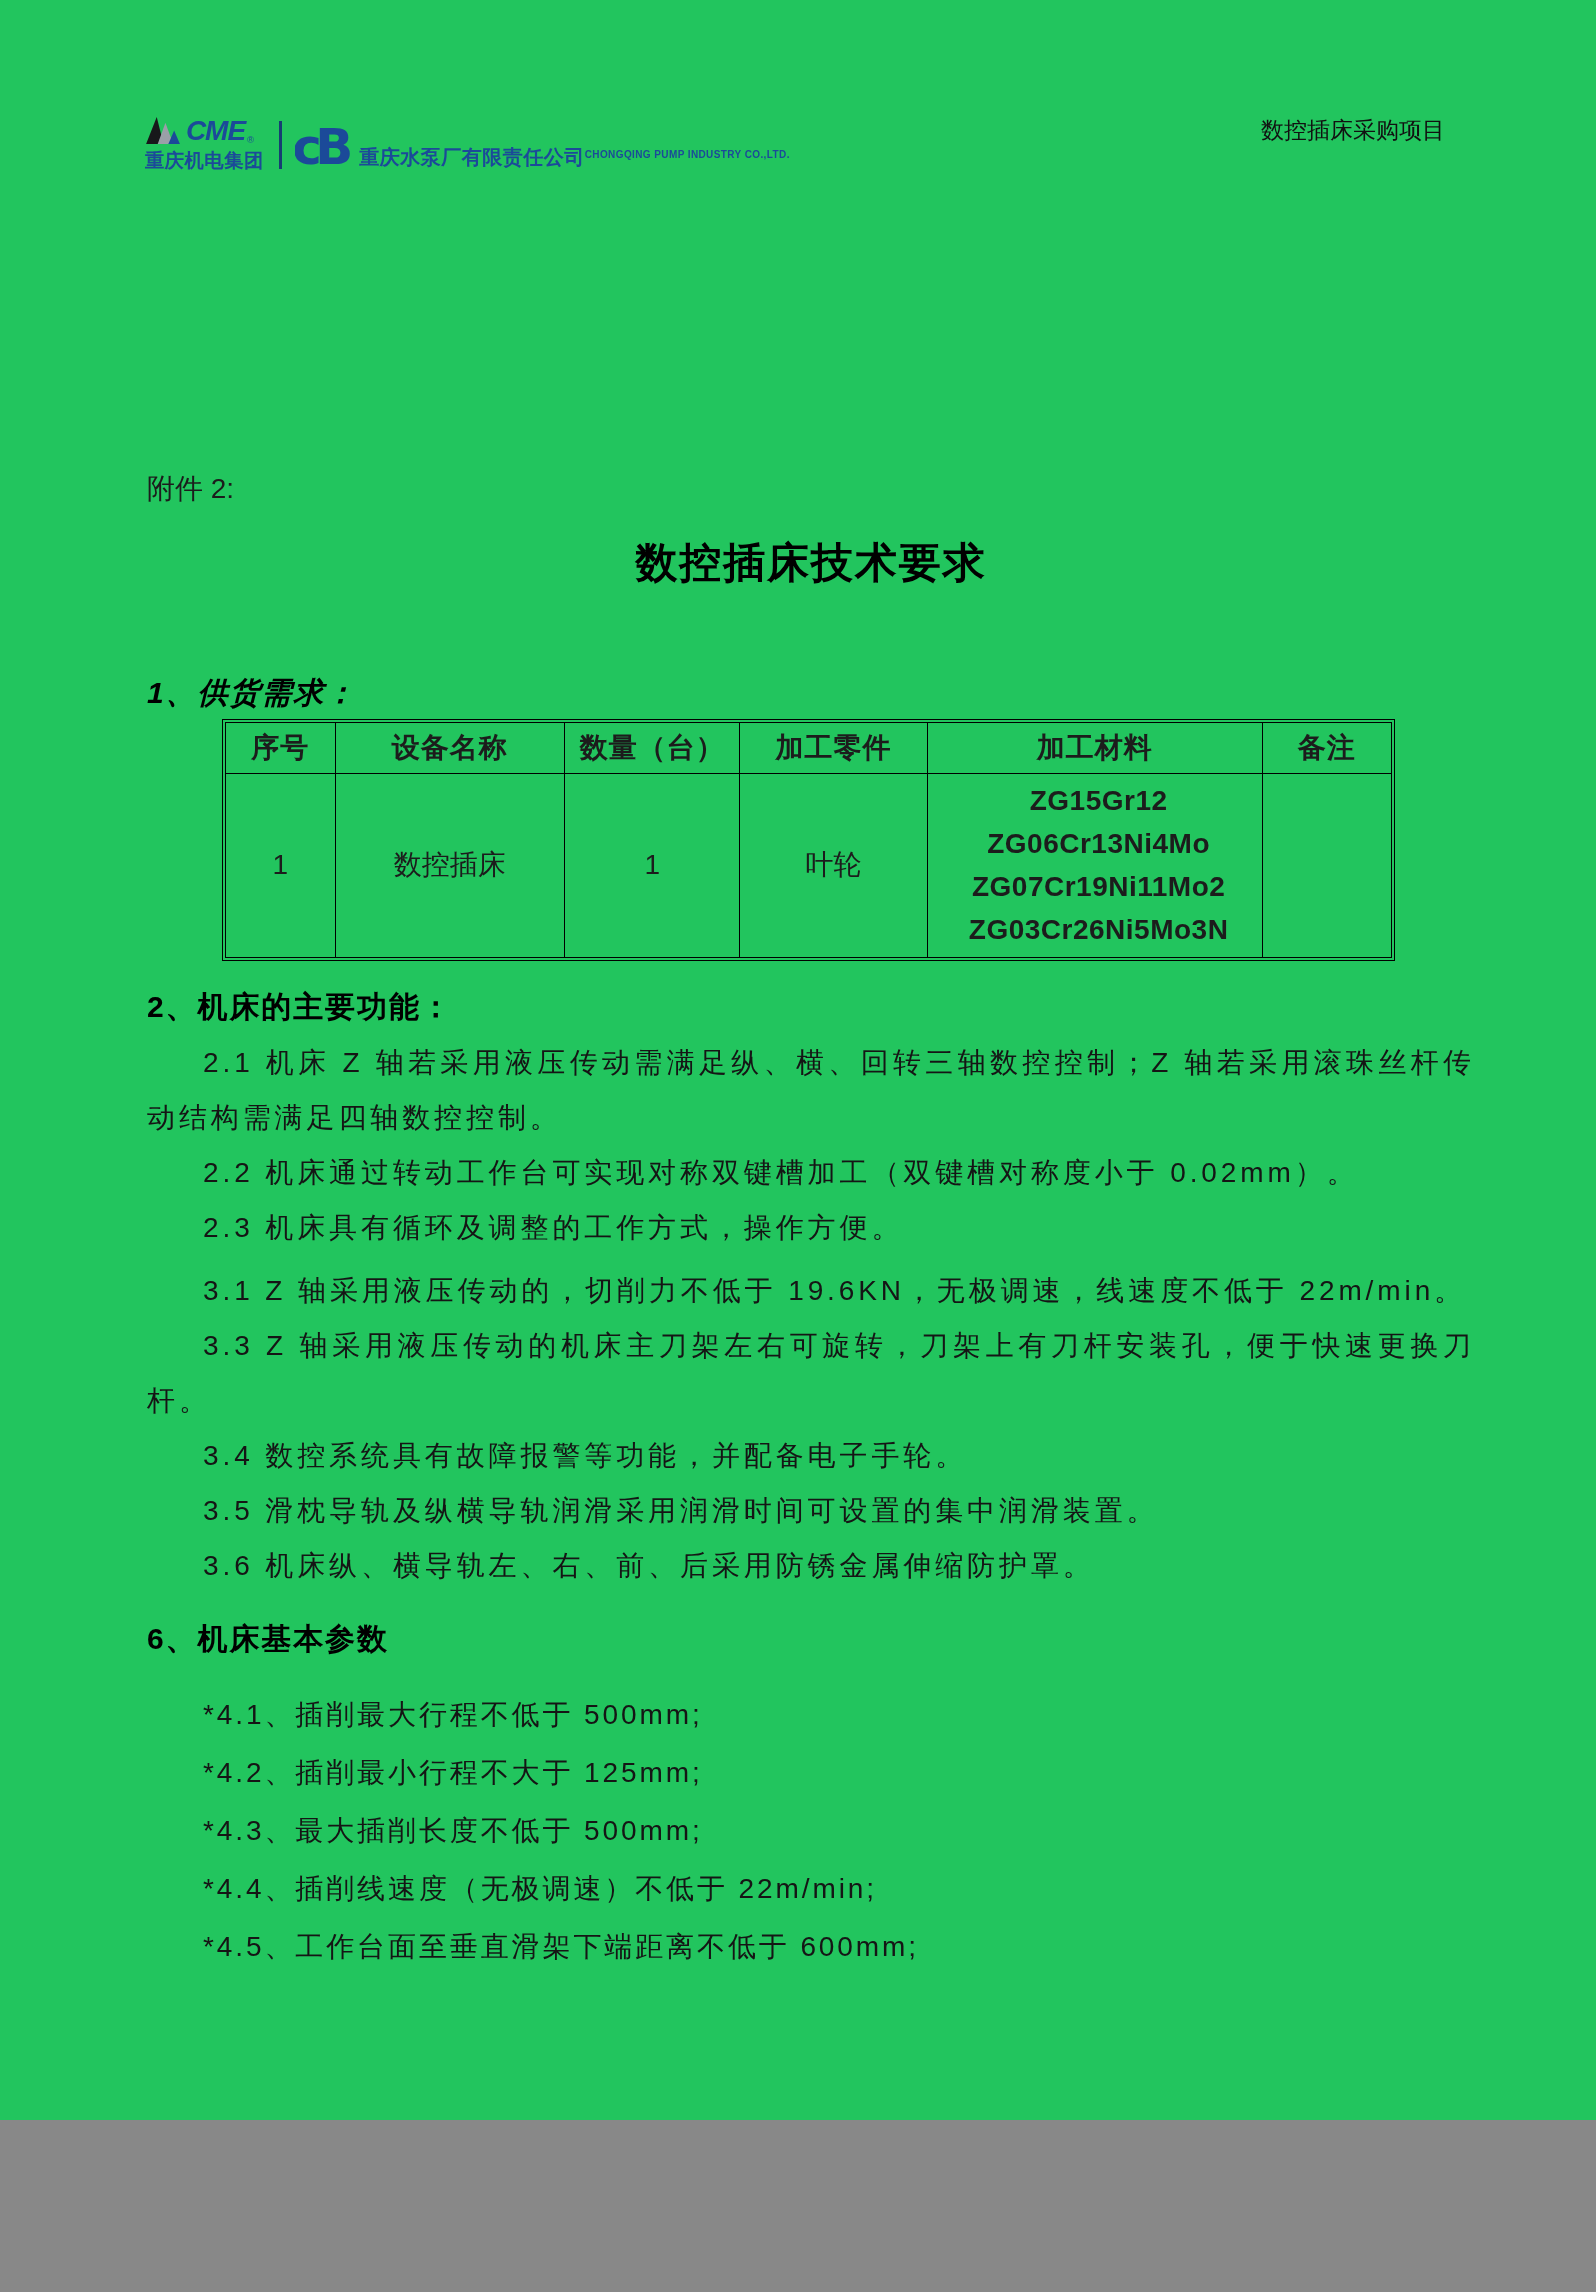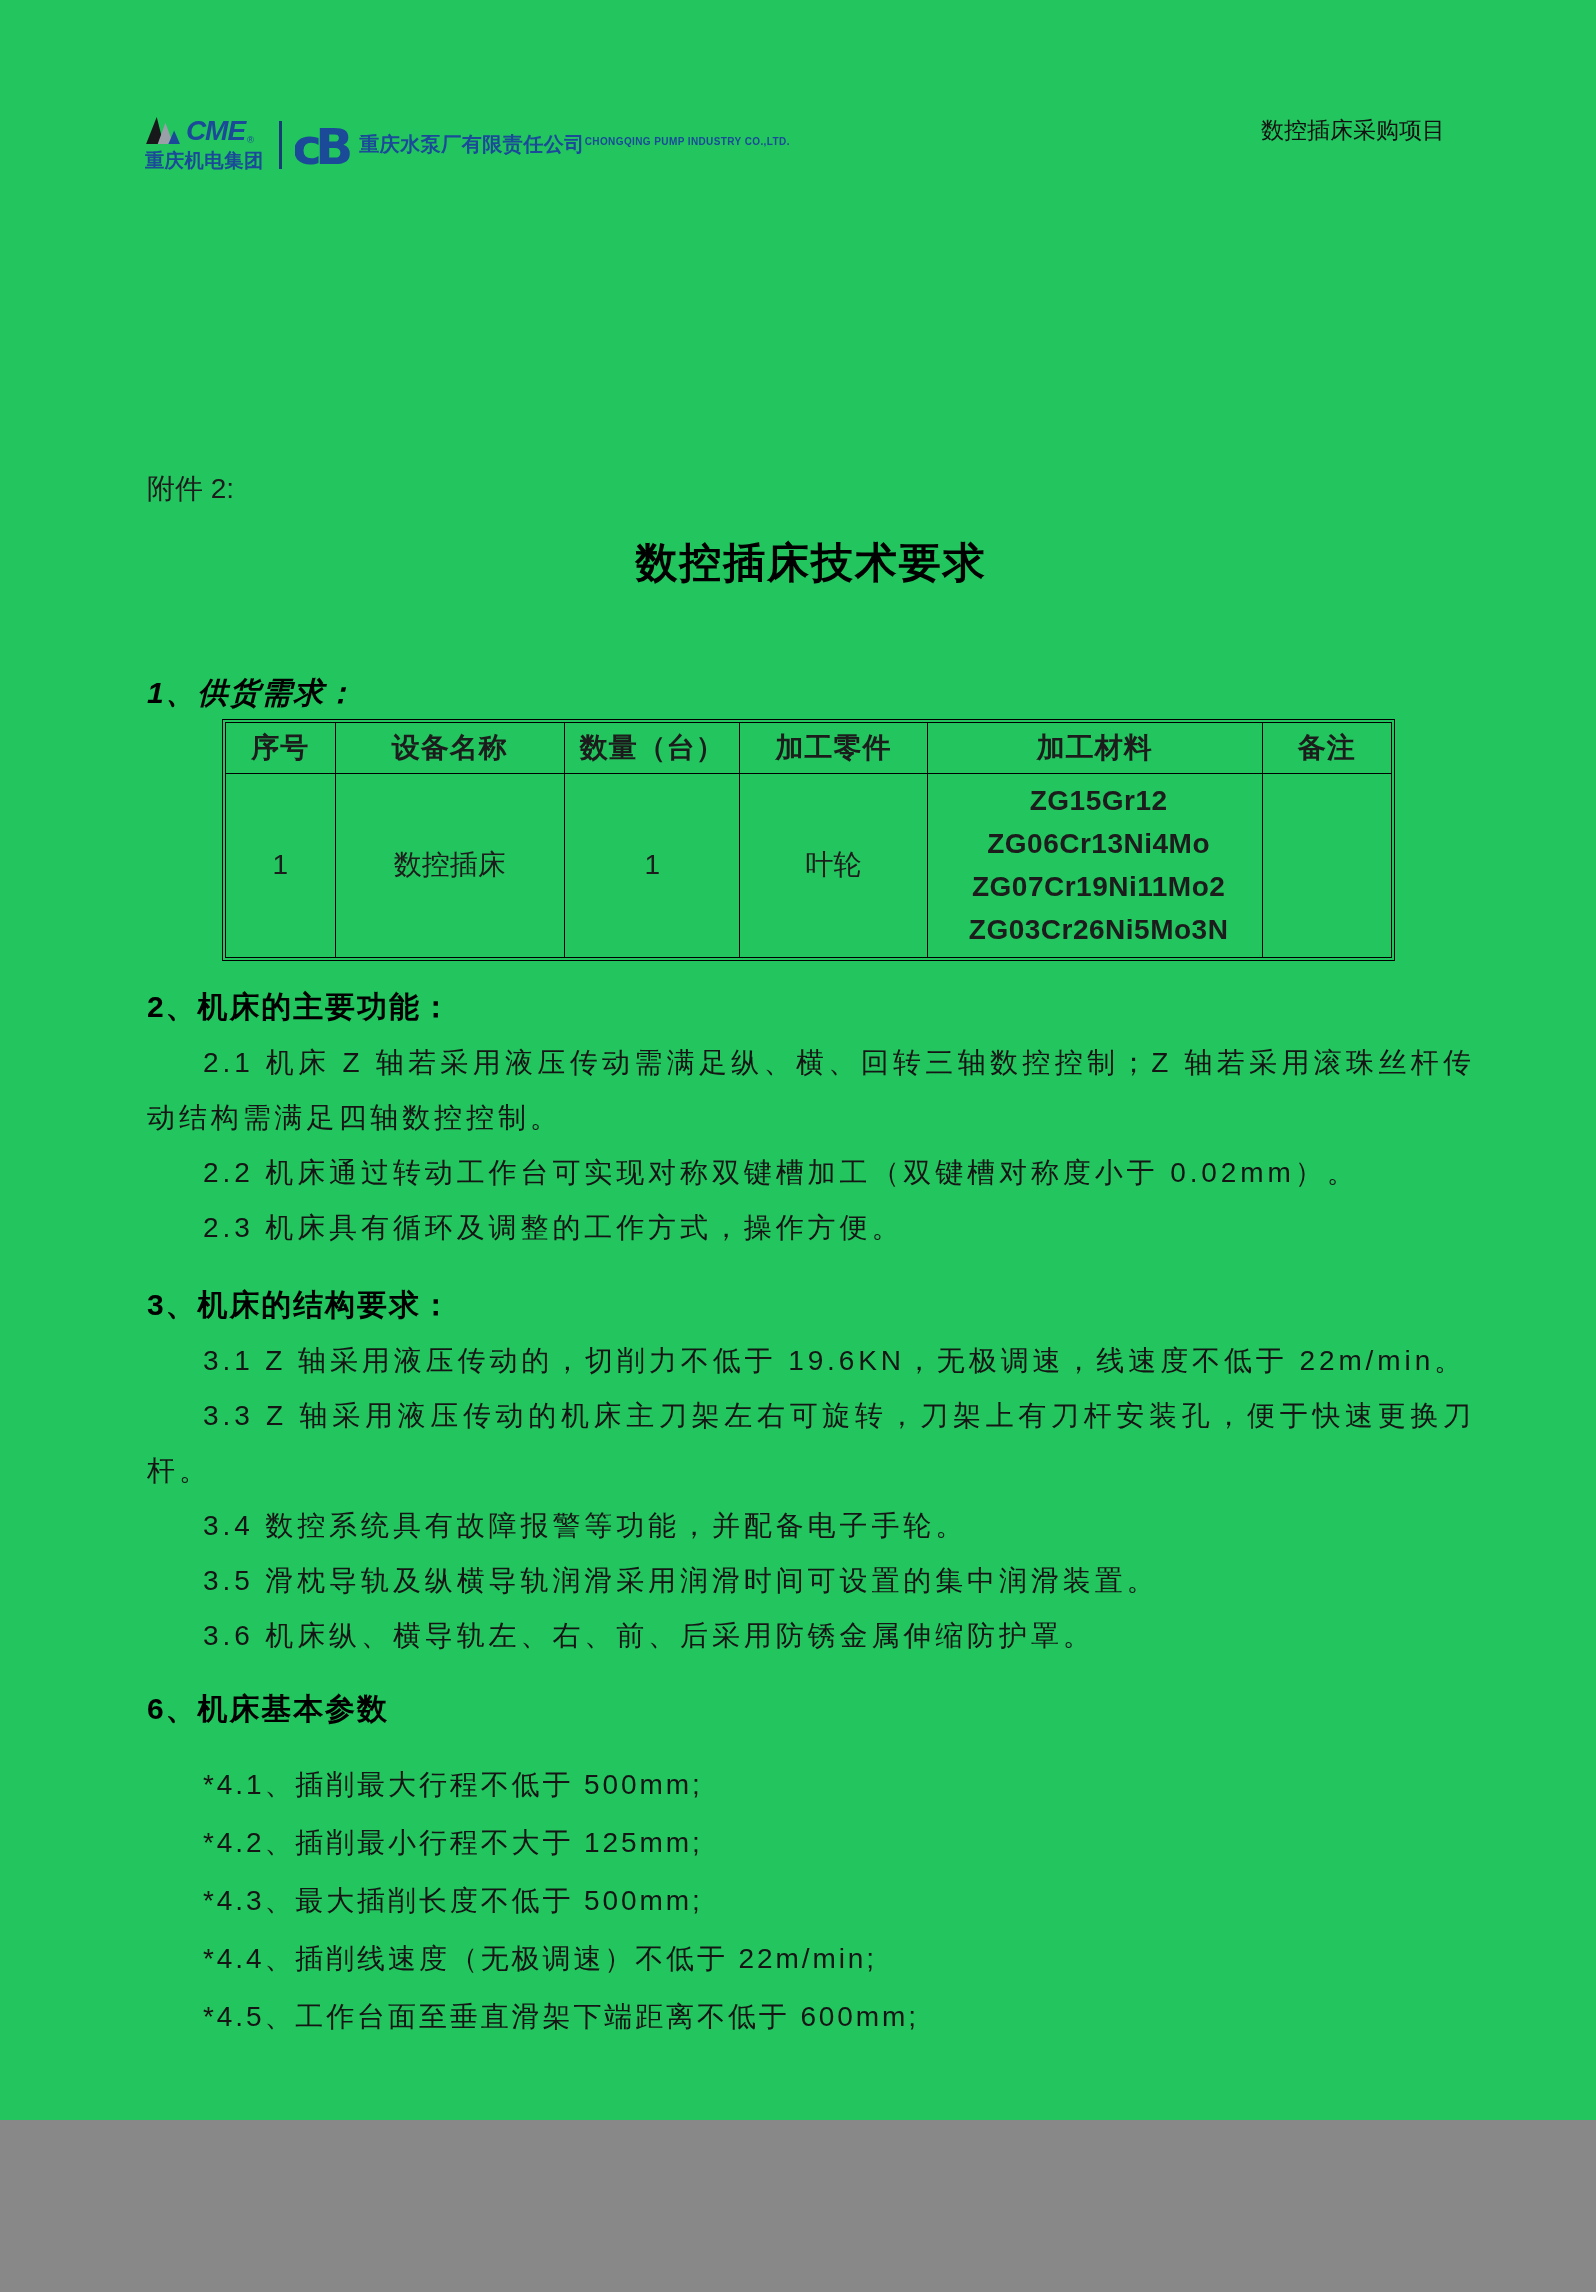--- a/index.html
+++ b/index.html
@@ -15,21 +15,21 @@
   .cme-block { display:flex; flex-direction:column; }
   .cme-top { display:flex; align-items:flex-end; }
   .cme-mark { display:block; margin-right:3.9px; }
   .cme-acronym {
     font-size:28px; font-weight:bold; font-style:italic;
     color:#1b4a99; letter-spacing:-1px; line-height:29px;
   }
   .cme-reg { font-size:9.7px; color:#1b4a99; font-style:normal; margin-left:1.9px; }
   .cme-name { font-size:19.3px; font-weight:bold; color:#1b4a99; letter-spacing:0.5px; margin-top:1.9px; }
   .logo-divider { width:2.9px; height:48px; background:#163e73; margin:0 13.5px 0 15.4px; }
-  .pump-block { display:flex; align-items:center; }
+  .pump-block { display:flex; align-items:flex-end; }
   .pump-monogram { margin-right:7.7px; }
   .pump-names { display:flex; flex-direction:row; }
   .pump-cn { font-size:20px; font-weight:bold; color:#1b4a99; letter-spacing:0.5px; line-height:23px; }
   .pump-en { font-size:10px; font-weight:bold; color:#1b4a99; letter-spacing:0.4px; margin-top:2.9px; }
   .project-label { position:absolute; top:117px; right:152px; font-size:23px; line-height:26px; color:#111; }
 
   
   .doc-body { position:absolute; left:147px; top:0; width:1328px; }
   .attachment { margin-top:469px; font-size:28px; line-height:39px; }
   .doc-title {
@@ -144,21 +144,20 @@
           </tr>
         </tbody>
       </table>
     </div>
 
     <div class="sec-heading h2">2、机床的主要功能：</div>
     <div class="para first">2.1 机床 Z 轴若采用液压传动需满足纵、横、回转三轴数控控制；Z 轴若采用滚珠丝杆传动结构需满足四轴数控控制。</div>
     <div class="para">2.2 机床通过转动工作台可实现对称双键槽加工（双键槽对称度小于 0.02mm）。</div>
     <div class="para">2.3 机床具有循环及调整的工作方式，操作方便。</div>
 
-    <div class="sec-heading h3">3、机床的结构要求：</div>
     <div class="para first">3.1 Z 轴采用液压传动的，切削力不低于 19.6KN，无极调速，线速度不低于 22m/min。</div>
     <div class="para">3.3 Z 轴采用液压传动的机床主刀架左右可旋转，刀架上有刀杆安装孔，便于快速更换刀杆。</div>
     <div class="para">3.4 数控系统具有故障报警等功能，并配备电子手轮。</div>
     <div class="para">3.5 滑枕导轨及纵横导轨润滑采用润滑时间可设置的集中润滑装置。</div>
     <div class="para">3.6 机床纵、横导轨左、右、前、后采用防锈金属伸缩防护罩。</div>
 
     <div class="sec-heading h4">6、机床基本参数</div>
     <div class="item first">*4.1、插削最大行程不低于 500mm;</div>
     <div class="item">*4.2、插削最小行程不大于 125mm;</div>
     <div class="item">*4.3、最大插削长度不低于 500mm;</div>

